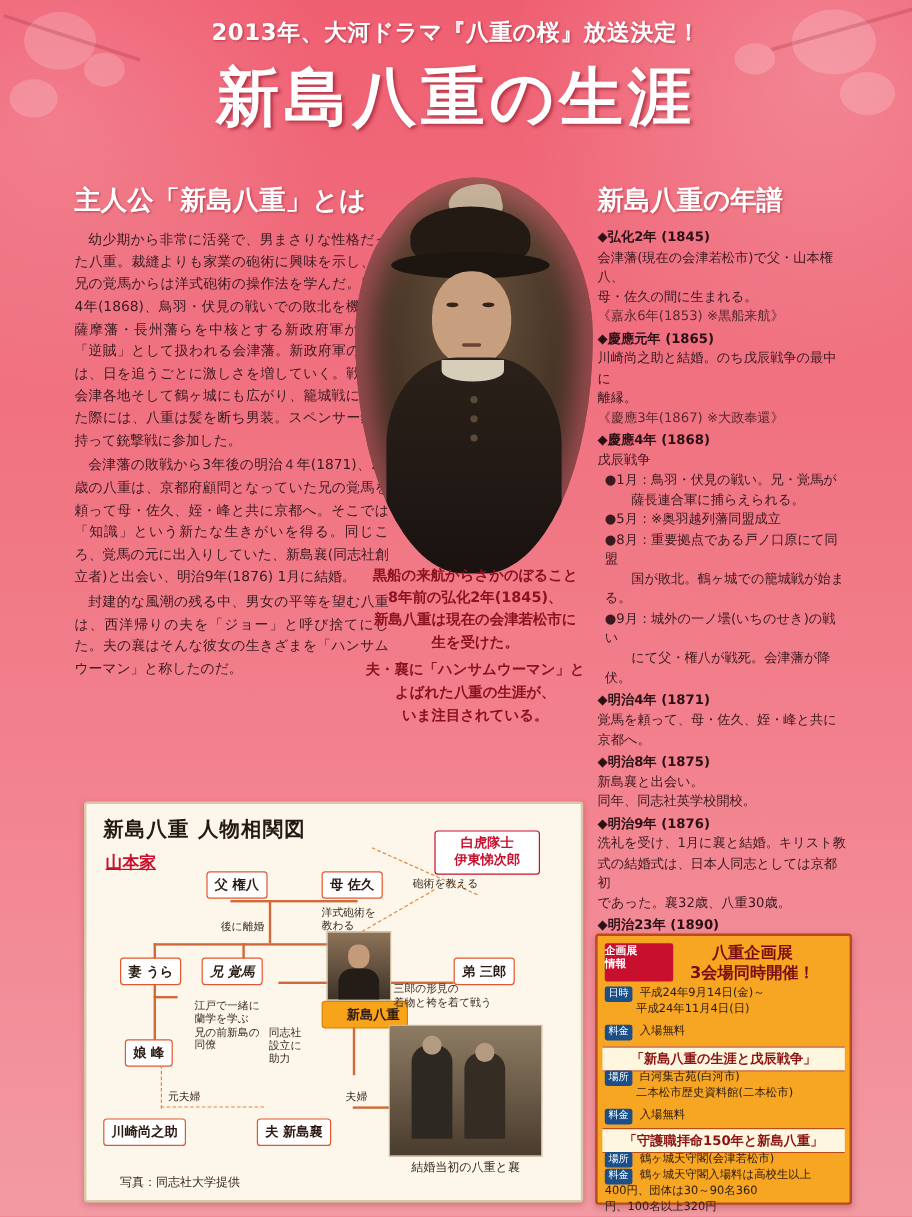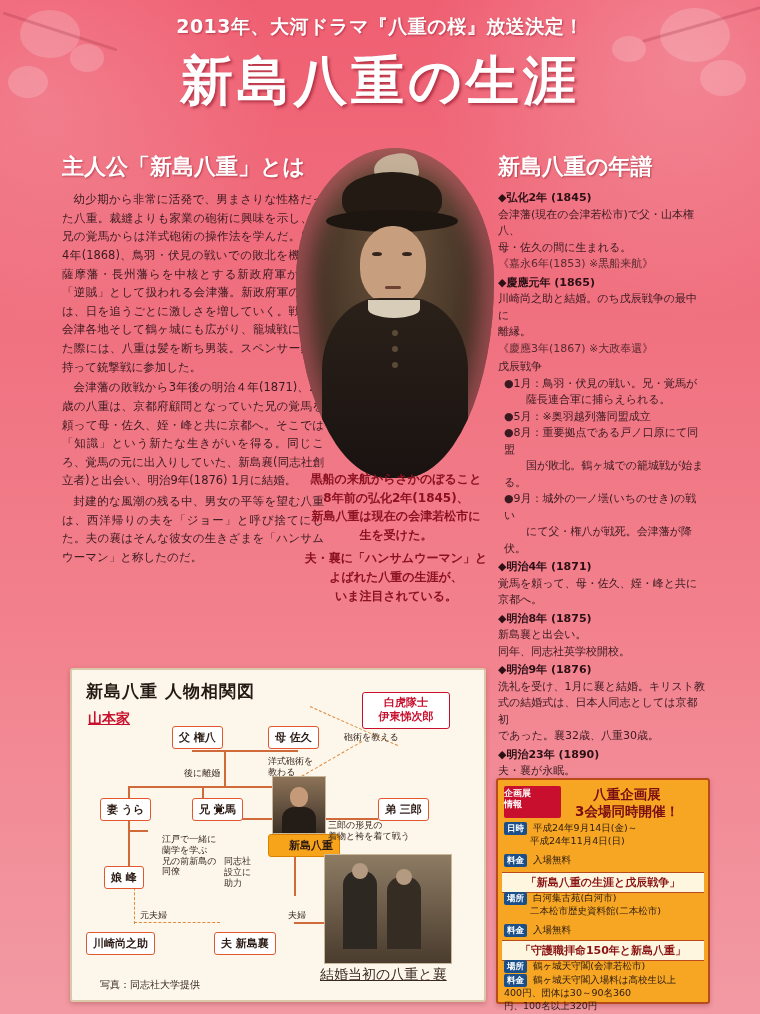--- a/index.html
+++ b/index.html
@@ -108,39 +108,39 @@
   .mini{position:absolute;font-size:9px;color:#3a2a20;line-height:1.25;}
   .photo2{
     position:absolute;left:252px;top:184px;width:126px;height:108px;
     background:linear-gradient(180deg,#8d7b63,#4a3c2e);
     border:1px solid #c9b79a;overflow:hidden;
   }
   .photo2 .f1{position:absolute;left:18px;top:16px;width:34px;height:78px;background:#2e2822;border-radius:14px 14px 0 0;}
   .photo2 .f2{position:absolute;left:62px;top:22px;width:34px;height:72px;background:#352c24;border-radius:14px 14px 0 0;}
   .photo2 .h1{position:absolute;left:27px;top:8px;width:16px;height:16px;border-radius:50%;background:#b49madd;background:#b49a80;}
   .photo2 .h2{position:absolute;left:71px;top:14px;width:16px;height:16px;border-radius:50%;background:#b49a80;}
-  .photo-cap{position:absolute;left:248px;top:296px;width:136px;font-size:14px;color:#3a2a20;text-decoration:underline;}
+  .photo-cap{position:absolute;left:248px;top:296px;width:136px;font-size:10px;color:#3a2a20;text-align:center;}
   .credit{position:absolute;left:28px;top:308px;font-size:10px;color:#3a2a20;}
 
   
   .exbox{
     position:absolute;left:496px;top:778px;width:210px;height:222px;
     background:#f6a623;border:2px solid #b94a1c;border-radius:3px;
     box-shadow:0 2px 5px rgba(100,20,30,0.25);
   }
   .ex-tag{
     position:absolute;left:6px;top:6px;width:57px;height:30px;background:#c8102e;color:#fff;
     font-size:9px;font-weight:bold;line-height:1.25;text-align:left;padding-top:2px;border-radius:2px;
   }
   .ex-title{
     position:absolute;left:54px;top:6px;width:150px;font-size:13.5px;font-weight:bold;color:#7a0c12;
     line-height:1.25;text-align:center;
   }
   .ex-row{position:absolute;left:6px;width:198px;font-size:9.5px;color:#2b1a10;line-height:1.35;}
-  .ex-key{display:inline-block;background:#1b4f8a;color:#fff;font-size:8.5px;font-weight:bold;
+  .ex-key{display:inline-block;background:#1b4f8a;color:#fff;font-size:8.5px;font-weight:normal;
     padding:1px 3px;border-radius:2px;margin-right:3px;vertical-align:top;}
   .ex-head{
     position:absolute;left:4px;width:202px;background:#fff6df;border-top:1px solid #b94a1c;
     border-bottom:1px solid #b94a1c;font-size:11px;font-weight:bold;color:#8a1414;text-align:center;padding:2px 0;
   }
 </style>
 </head>
 <body>
 
 <div class="page">
@@ -207,20 +207,21 @@
       </div>
 
       <div class="ent">
         <div class="yr">◆慶應元年 (1865)</div>
         <div>川崎尚之助と結婚。のち戊辰戦争の最中に</div>
         <div>離縁。</div>
         <div class="note">《慶應3年(1867) ※大政奉還》</div>
       </div>
 
       <div class="ent">
+        <div class="yr">◆慶應4年 (1868)</div>
         <div>戊辰戦争</div>
         <div class="sub">●1月：鳥羽・伏見の戦い。兄・覚馬が</div>
         <div class="sub">　　薩長連合軍に捕らえられる。</div>
         <div class="sub">●5月：※奥羽越列藩同盟成立</div>
         <div class="sub">●8月：重要拠点である戸ノ口原にて同盟</div>
         <div class="sub">　　国が敗北。鶴ヶ城での籠城戦が始まる。</div>
         <div class="sub">●9月：城外の一ノ壜(いちのせき)の戦い</div>
         <div class="sub">　　にて父・権八が戦死。会津藩が降伏。</div>
       </div>
 
@@ -285,21 +286,21 @@
     <div class="ln h" style="left:222px;top:252px;width:40px;"></div>
     <div class="dash" style="left:62px;top:252px;width:86px;"></div>
     <div class="dashv" style="left:62px;top:208px;height:46px;"></div>
     <div class="dash" style="left:238px;top:36px;width:96px;transform:rotate(24deg);transform-origin:left center;"></div>
     <div class="dash" style="left:212px;top:116px;width:90px;transform:rotate(-30deg);transform-origin:left center;"></div>
 
     <div class="node red" style="left:290px;top:22px;width:74px;line-height:1.3;">白虎隊士<br>伊東悌次郎</div>
     <div class="node" style="left:100px;top:56px;">父 権八</div>
     <div class="node" style="left:196px;top:56px;">母 佐久</div>
     <div class="node" style="left:28px;top:128px;">妻 うら</div>
-    <div class="node" style="left:120px;top:128px;">兄 覚馬</div>
+    <div class="node" style="left:96px;top:128px;font-style:italic;">兄 覚馬</div>
     <div class="node" style="left:306px;top:128px;">弟 三郎</div>
     <div class="node sel" style="left:196px;top:164px;padding-left:20px;">新島八重</div>
     <div class="node" style="left:32px;top:196px;">娘 峰</div>
     <div class="node" style="left:14px;top:262px;">川崎尚之助</div>
     <div class="node" style="left:142px;top:262px;">夫 新島襄</div>
 
     <div style="position:absolute;left:200px;top:106px;width:52px;height:56px;background:linear-gradient(180deg,#8d7358,#3e3228);border:1px solid #c9b79a;">
       <div style="position:absolute;left:17px;top:10px;width:18px;height:20px;border-radius:45%;background:#c49a78;"></div>
       <div style="position:absolute;left:9px;top:30px;width:34px;height:26px;border-radius:12px 12px 0 0;background:#241c16;"></div>
     </div>

